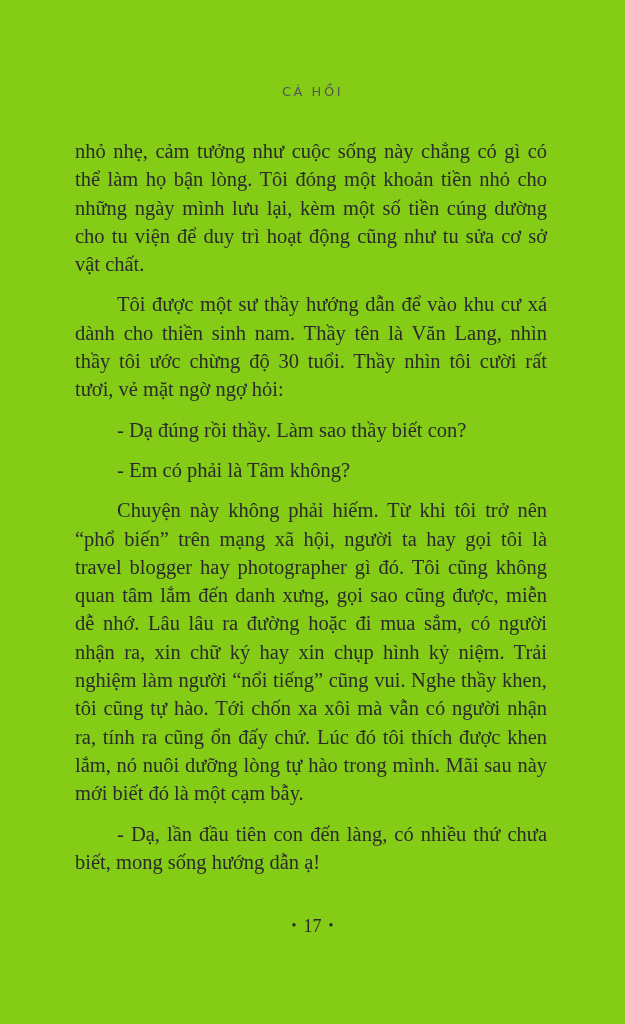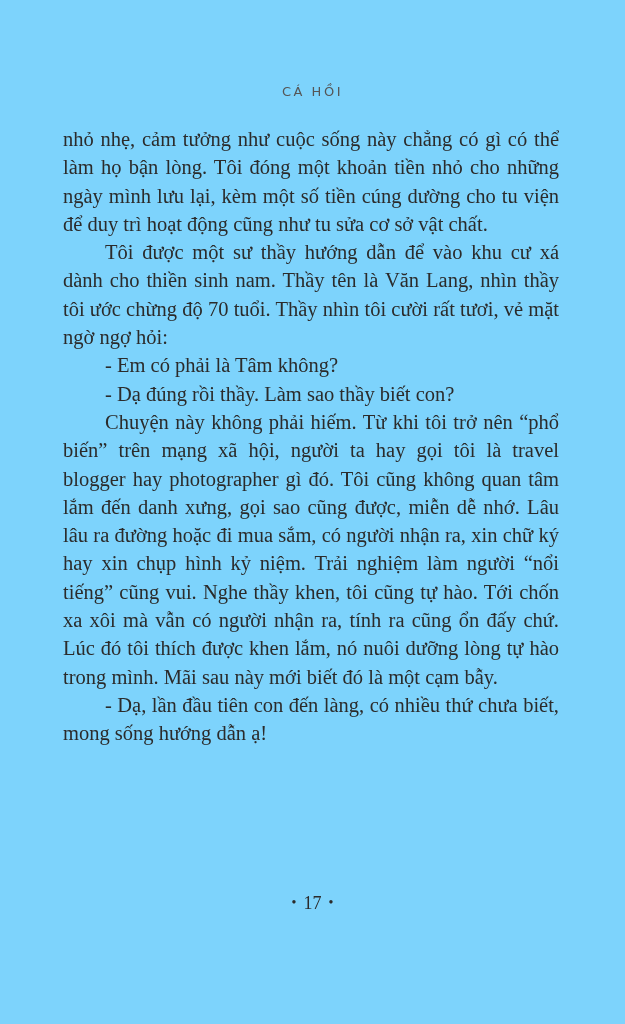--- a/index.html
+++ b/index.html
@@ -11,21 +11,21 @@
       width: 625px;
       height: 1024px;
       position: relative;
       overflow: hidden;
     }
     .page {
       position: absolute;
       left: 0; top: 0;
       width: 625px;
       height: 1024px;
-      background: #7dd3fc;
+      background: #84cc16;
     }
     .running-header {
       position: absolute;
       top: 84px;
       left: 0;
       width: 625px;
       text-align: center;
       font-family: "DejaVu Sans", sans-serif;
       font-size: 13px;
       letter-spacing: 2.5px;
@@ -37,32 +37,32 @@
       top: 125px;
       left: 63px;
       width: 496px;
       font-family: "Liberation Serif", "DejaVu Serif", serif;
       font-size: 20.5px;
       line-height: 28.3px;
       color: #2b2b2b;
       text-align: justify;
     }
     .para {
-      margin: 0;
+      margin: 12px;
       padding: 0;
     }
     .para.indent {
       text-indent: 42px;
     }
     .para.noindent {
       text-indent: 0;
     }
     .page-number {
       position: absolute;
-      top: 893px;
+      top: 916px;
       left: 0;
       width: 625px;
       text-align: center;
       font-family: "Liberation Serif", "DejaVu Serif", serif;
       font-size: 18px;
       color: #2b2b2b;
     }
     .page-number .dot {
       display: inline-block;
       font-size: 14px;
@@ -72,23 +72,23 @@
   </style>
 </head>
 <body>
 
 <div class="page">
 
   <div class="running-header">CÁ HỒI</div>
 
   <div class="body-text">
     <p class="para noindent">nhỏ nhẹ, cảm tưởng như cuộc sống này chẳng có gì có thể làm họ bận lòng. Tôi đóng một khoản tiền nhỏ cho những ngày mình lưu lại, kèm một số tiền cúng dường cho tu viện để duy trì hoạt động cũng như tu sửa cơ sở vật chất.</p>
-    <p class="para indent">Tôi được một sư thầy hướng dẫn để vào khu cư xá dành cho thiền sinh nam. Thầy tên là Văn Lang, nhìn thầy tôi ước chừng độ 70 tuổi. Thầy nhìn tôi cười rất tươi, vẻ mặt ngờ ngợ hỏi:</p>
+    <p class="para indent">Tôi được một sư thầy hướng dẫn để vào khu cư xá dành cho thiền sinh nam. Thầy tên là Văn Lang, nhìn thầy tôi ước chừng độ 30 tuổi. Thầy nhìn tôi cười rất tươi, vẻ mặt ngờ ngợ hỏi:</p>
+    <p class="para indent">- Dạ đúng rồi thầy. Làm sao thầy biết con?</p>
     <p class="para indent">- Em có phải là Tâm không?</p>
-    <p class="para indent">- Dạ đúng rồi thầy. Làm sao thầy biết con?</p>
     <p class="para indent">Chuyện này không phải hiếm. Từ khi tôi trở nên “phổ biến” trên mạng xã hội, người ta hay gọi tôi là travel blogger hay photographer gì đó. Tôi cũng không quan tâm lắm đến danh xưng, gọi sao cũng được, miễn dễ nhớ. Lâu lâu ra đường hoặc đi mua sắm, có người nhận ra, xin chữ ký hay xin chụp hình kỷ niệm. Trải nghiệm làm người “nổi tiếng” cũng vui. Nghe thầy khen, tôi cũng tự hào. Tới chốn xa xôi mà vẫn có người nhận ra, tính ra cũng ổn đấy chứ. Lúc đó tôi thích được khen lắm, nó nuôi dưỡng lòng tự hào trong mình. Mãi sau này mới biết đó là một cạm bẫy.</p>
     <p class="para indent">- Dạ, lần đầu tiên con đến làng, có nhiều thứ chưa biết, mong sống hướng dẫn ạ!</p>
   </div>
 
   <div class="page-number">
     <span class="dot">•</span><span>17</span><span class="dot">•</span>
   </div>
 
 </div>
 

